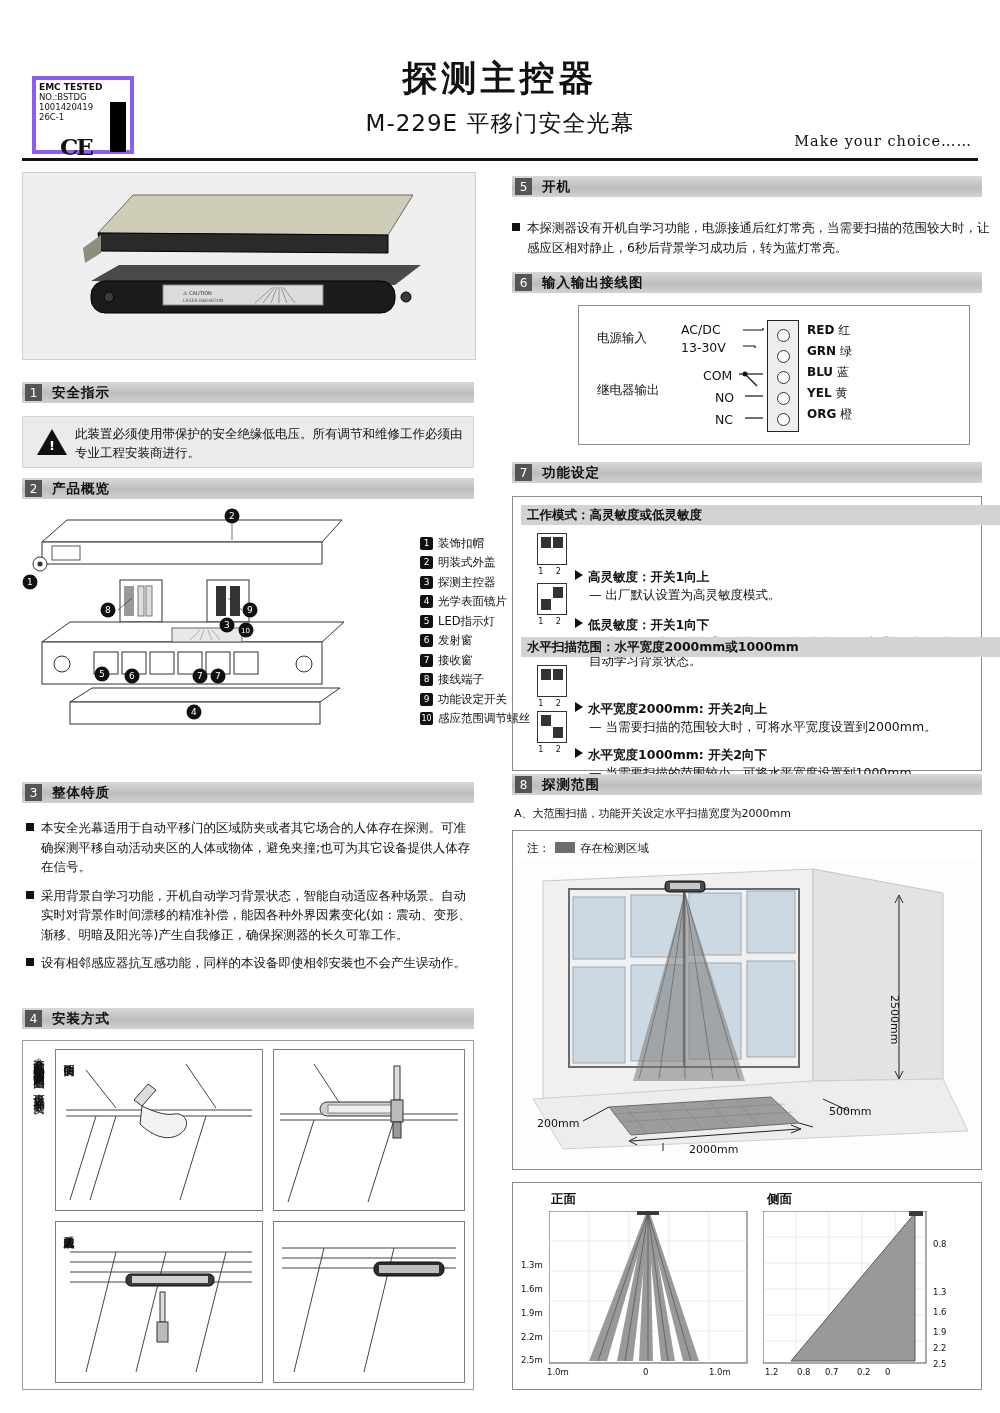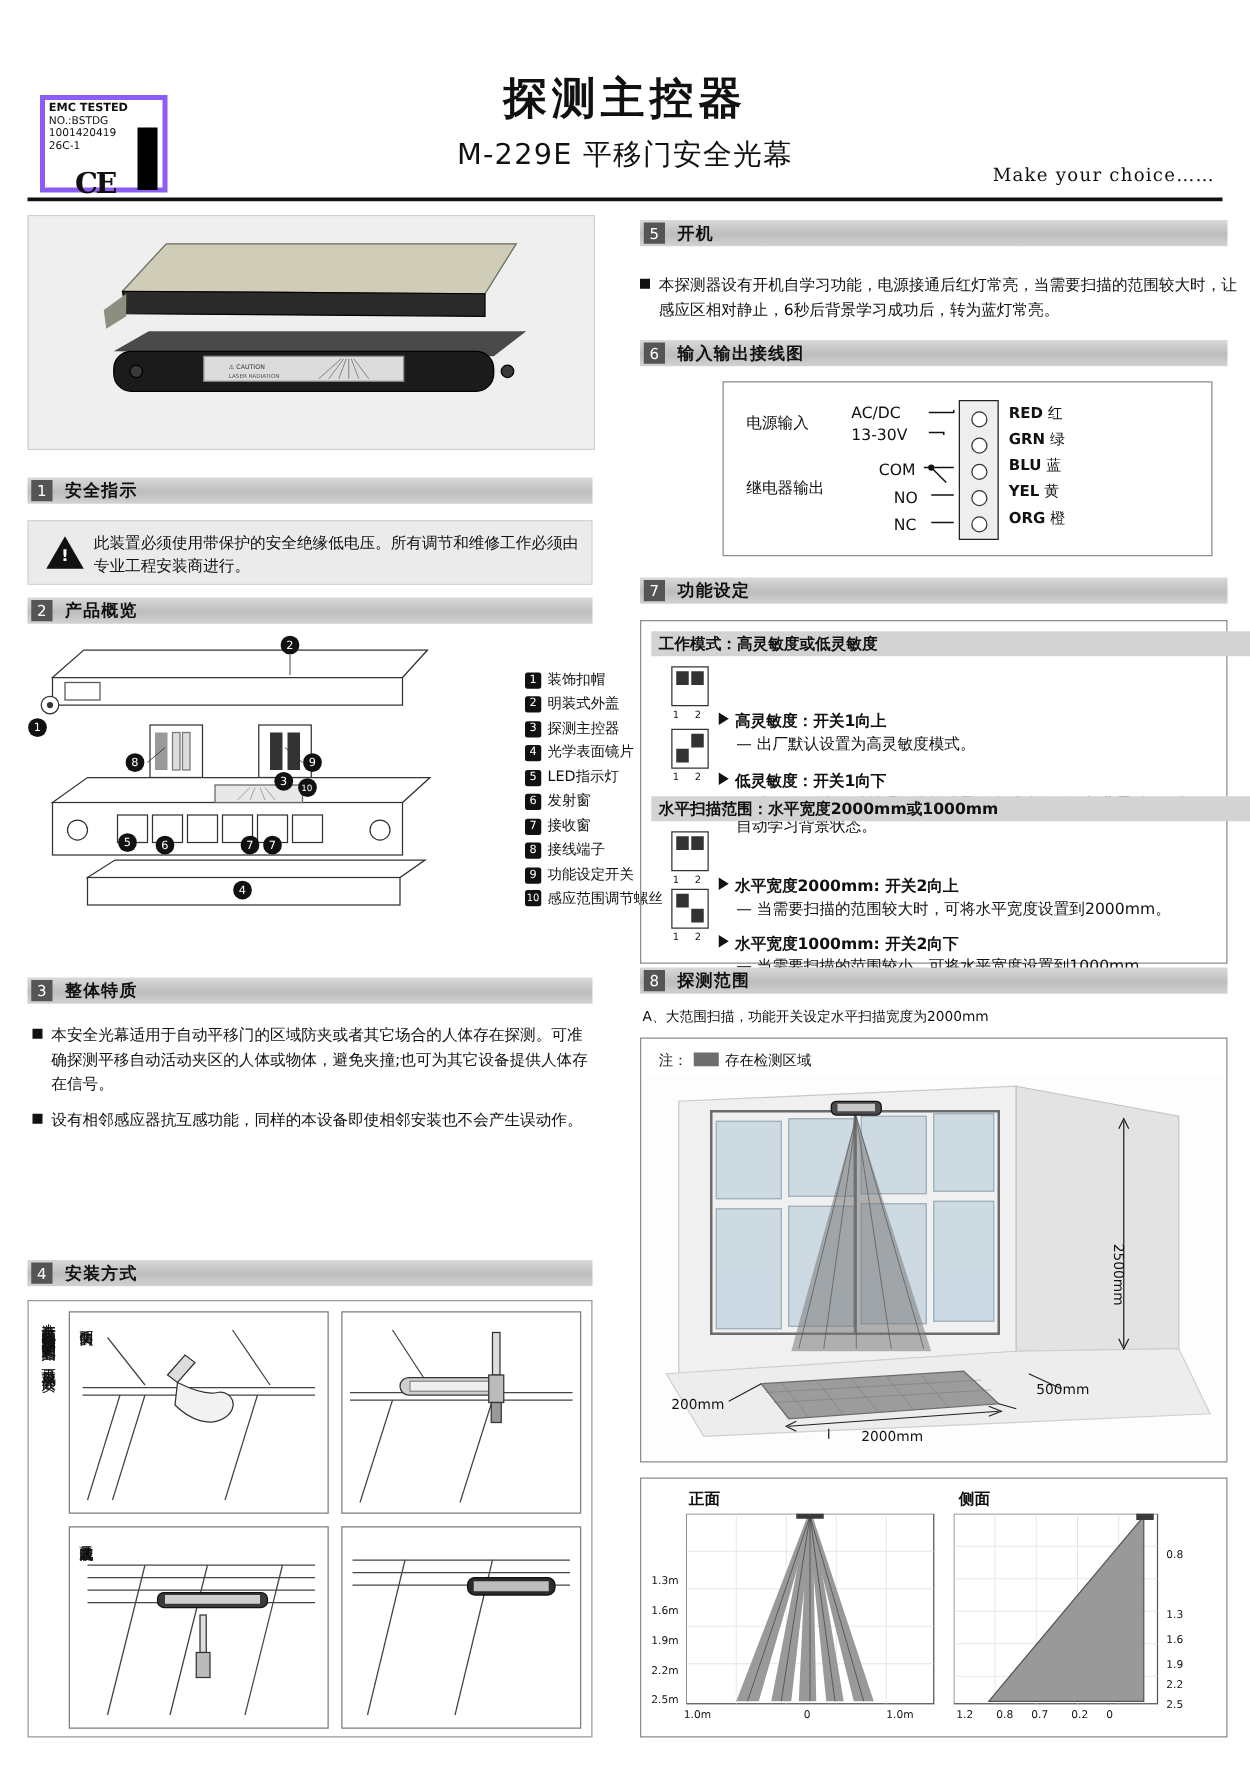--- a/index.html
+++ b/index.html
@@ -291,20 +291,21 @@
   </div>
 
   <div class="sec" style="left:22px;top:782px;width:452px;">
     <div class="bar"></div>
     <div class="num">3</div>
     <div class="lbl">整体特质</div>
   </div>
 
   <div class="feat">
     <p><span class="sq"></span><span>本安全光幕适用于自动平移门的区域防夹或者其它场合的人体存在探测。可准确探测平移自动活动夹区的人体或物体，避免夹撞;也可为其它设备提供人体存在信号。</span></p>
+    <p><span class="sq"></span><span>采用背景自学习功能，开机自动学习背景状态，智能自动适应各种场景。自动实时对背景作时间漂移的精准补偿，能因各种外界因素变化(如：震动、变形、渐移、明暗及阳光等)产生自我修正，确保探测器的长久可靠工作。</span></p>
     <p><span class="sq"></span><span>设有相邻感应器抗互感功能，同样的本设备即使相邻安装也不会产生误动作。</span></p>
   </div>
 
   <div class="sec" style="left:22px;top:1008px;width:452px;">
     <div class="bar"></div>
     <div class="num">4</div>
     <div class="lbl">安装方式</div>
   </div>
 
   <div class="install">

